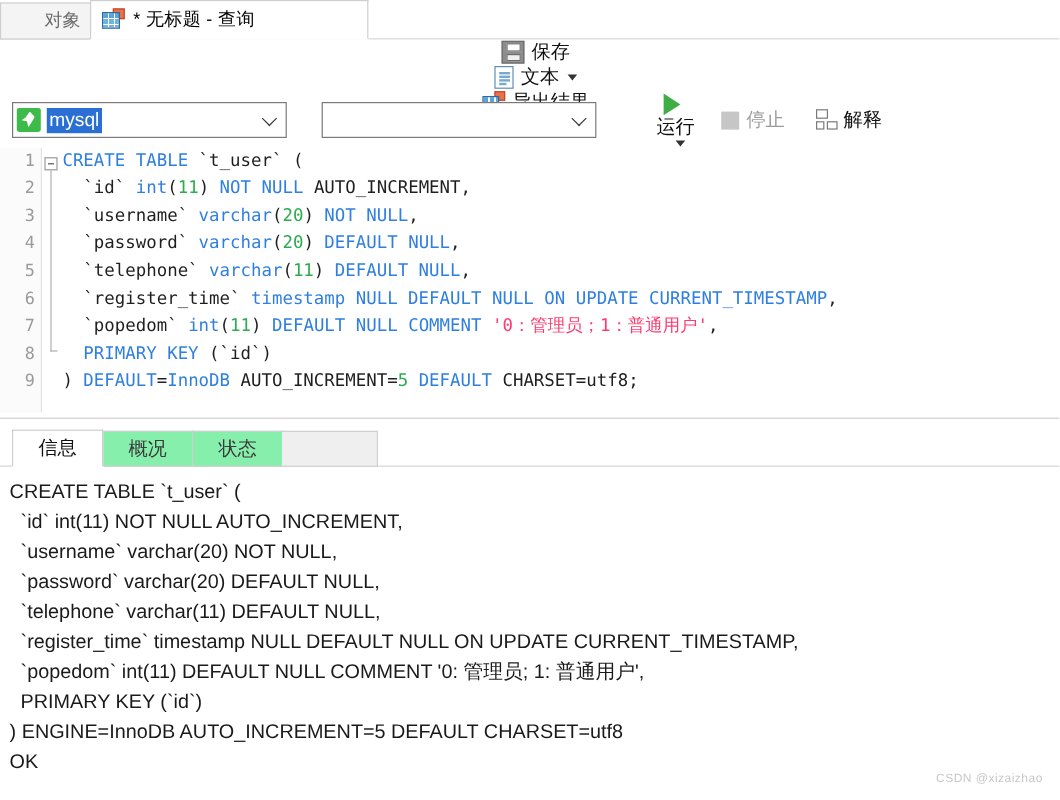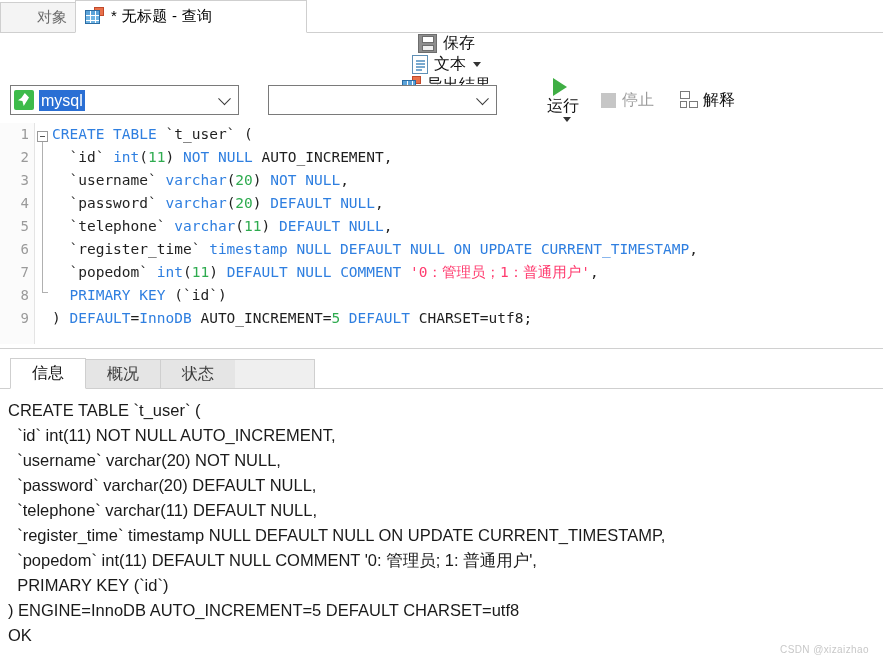--- a/index.html
+++ b/index.html
@@ -180,21 +180,21 @@
   .splitter{position:absolute;left:0;top:344px;width:883px;height:12px;background:#ffffff;}
   .splitter::before{content:"";position:absolute;left:0;top:4px;width:883px;height:1px;background:#d0d0d0;}
   .restabs{
     position:absolute;left:0;top:356px;width:883px;height:33px;
     display:flex;align-items:flex-end;font-family:Liberation Mono, monospace;
   }
   .restabs::after{content:"";position:absolute;left:0;bottom:0;height:1px;width:883px;background:#cfcfcf;}
   .rtab{
     position:relative;z-index:2;height:30px;min-width:76px;
     display:flex;align-items:center;justify-content:center;
-    font-size:16px;color:#3b3b3b;background:#e5e5e5;
+    font-size:16px;color:#3b3b3b;background:#86efac;
     border:1px solid #cfcfcf;box-sizing:border-box;margin-left:-1px;
   }
   .rtab:first-child{margin-left:10px;}
   .rtab.active{
     z-index:3;background:#ffffff;color:#111;border-bottom:1px solid #ffffff;height:31px;
   }
   .rtab-fill{
     position:relative;z-index:2;height:30px;width:80px;background:#efefef;
     border:1px solid #cfcfcf;border-left:none;box-sizing:border-box;margin-left:-1px;
   }

